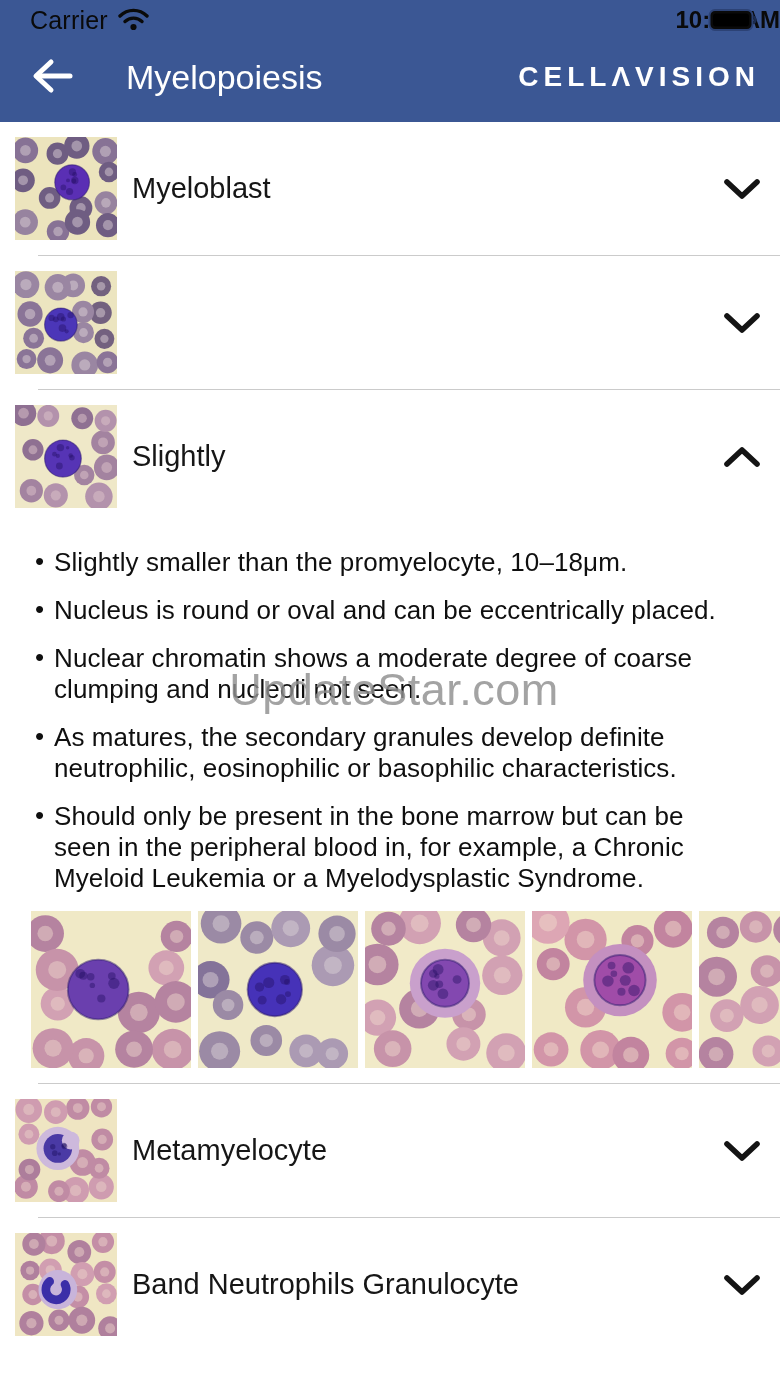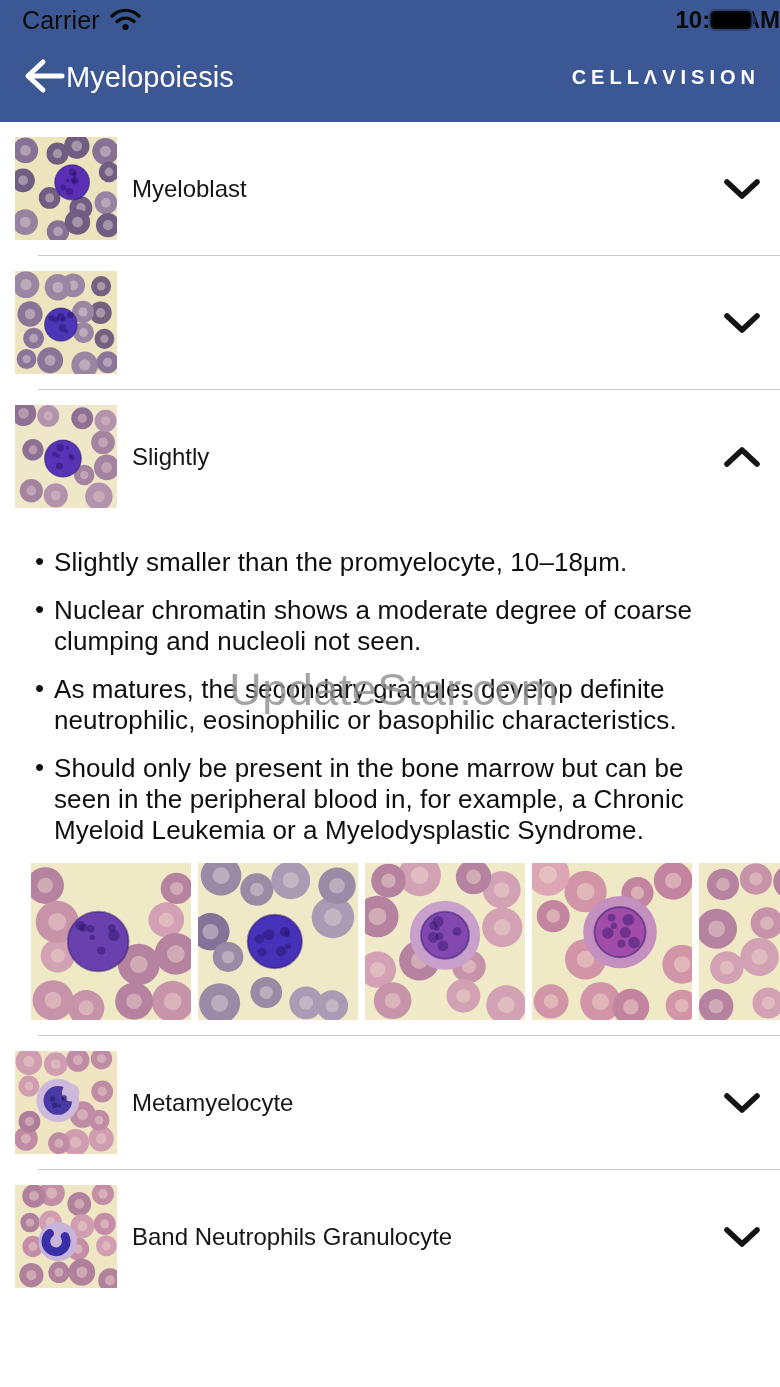--- a/index.html
+++ b/index.html
@@ -1,38 +1,38 @@
 <!DOCTYPE html>
 <html><head>
 <meta charset="utf-8">
 <style>
   * { margin:0; padding:0; box-sizing:border-box; }
   html,body { width:780px; height:1387px; overflow:hidden; background:#fff;
               font-family:"Liberation Sans", sans-serif; }
   .phone { position:relative; width:780px; height:1387px; overflow:hidden; background:#fff; }
 
   
-  .header { background:#3b5794; }
+  .header { background:#3b5794;padding-left:8px; }
   .status-bar { height:40px; display:flex; align-items:center; padding:0 22px; position:relative; }
   .carrier { color:#0a0a0a; font-size:25px; letter-spacing:.2px; }
   .wifi { margin-left:10px; margin-top:2px; }
   .time { position:absolute; left:0; right:0; text-align:right; color:#0a0a0a;
           font-size:24px; font-weight:700; }
   .battery-wrap { margin-left:auto; display:flex; align-items:center; z-index:2; }
   .nav-bar { height:82px; display:flex; align-items:center; padding:0 20px 8px 22px; }
   .back-btn { width:44px; height:40px; display:flex; align-items:center; justify-content:center;
               background:none; border:none; cursor:pointer; }
-  .nav-title { color:#fff; font-size:29px; font-weight:400; }
-  .logo { margin-left:auto; color:#fff; font-size:20px; font-weight:800; letter-spacing:5px; }
+  .nav-title { color:#fff; font-size:34px; font-weight:400; margin-left:52px; }
+  .logo { margin-left:auto; color:#fff; font-size:28px; font-weight:800; letter-spacing:5px; }
 
   
   .sep { height:1px; background:#cbcbcb; margin-left:38px; }
   .row { display:flex; align-items:center; padding:15px 17px 15px 15px; background:#fff; }
   .thumb { width:102px; height:103px; display:block; flex:0 0 auto; }
-  .row-label { font-size:24px; color:#161616; margin-left:15px; }
+  .row-label { font-size:29px; color:#161616; margin-left:15px; }
   .chev { margin-left:auto; display:flex; align-items:center; padding:6px 2px; background:none; border:none; cursor:pointer; }
 
   
   .details { padding:0 34px 0 35px; }
   .bullets { list-style:none; margin-top:24px; }
   .bullets li { position:relative; padding-left:19px; font-size:26px; line-height:31px;
                 color:#0f0f0f; margin-bottom:17px; max-width:702px; letter-spacing:.1px; }
   .bullets li::before { content:"\2022"; position:absolute; left:0; top:-1px; font-size:26px; color:#0f0f0f; }
 
   .gallery { margin:10px 0 15px 31px; width:749px; height:157px; display:flex; gap:7px; overflow:hidden; }
@@ -223,20 +223,21 @@
         <button class="chev">
           <svg width="38" height="24" viewBox="0 0 38 24">
               <polyline points="4,19 19,5 34,19" fill="none" stroke="#141414" stroke-width="5.6" stroke-linecap="round" stroke-linejoin="round"></polyline>
             </svg>
         </button>
       </div>
 
       <div class="details">
         <ul class="bullets">
           <li>Slightly smaller than the promyelocyte, 10–18μm.</li>
+          <li>Nucleus is round or oval and can be eccentrically placed.</li>
           <li>Nuclear chromatin shows a moderate degree of coarse clumping and nucleoli not seen.</li>
           <li>As matures, the secondary granules develop definite neutrophilic, eosinophilic or basophilic characteristics.</li>
           <li>Should only be present in the bone marrow but can be seen in the peripheral blood in, for example, a Chronic Myeloid Leukemia or a Myelodysplastic Syndrome.</li>
         </ul>
       </div>
 
       <div class="gallery">
         <svg viewBox="0 0 100 100" preserveAspectRatio="none">
             <rect width="100" height="100" fill="#f0e9c6"></rect>
             <circle cx="34.50753037352115" cy="92.26151065900922" r="11.354975652880967" fill="#c793a9"></circle>

